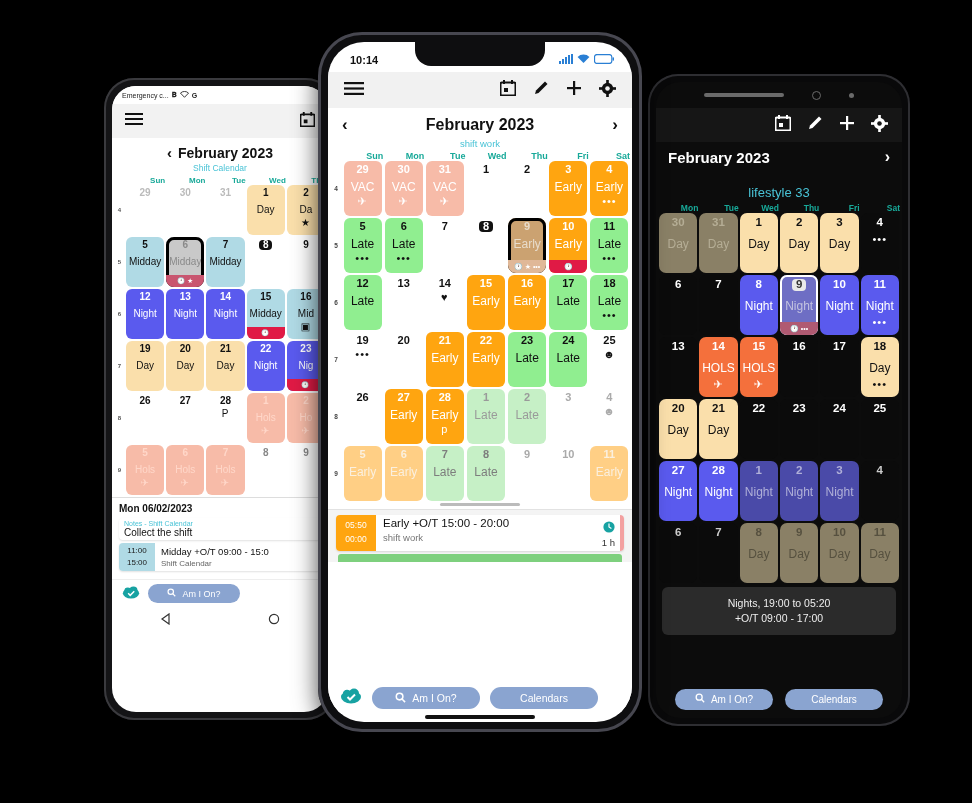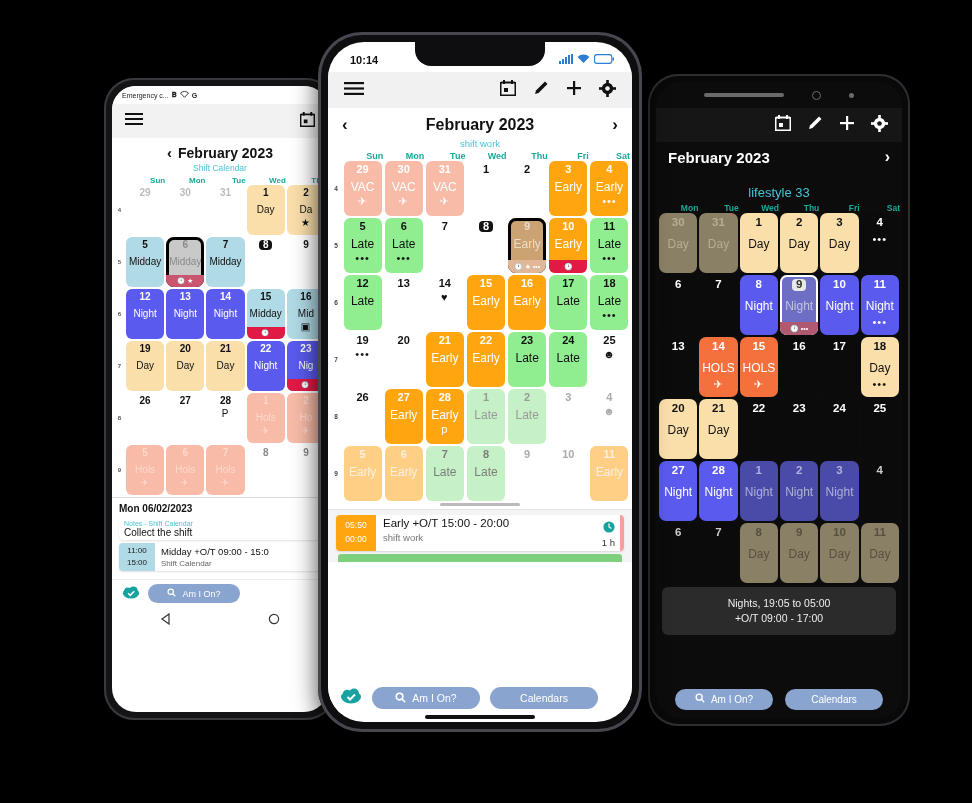--- a/index.html
+++ b/index.html
@@ -598,21 +598,21 @@
               </div>
               <div class="cell" style="background: rgb(138, 128, 102); color: rgb(86, 80, 63);">
                 <div class="dnum">11</div>
                 <div class="dlbl">Day</div>
               </div>
             </div>
           </div>
       </div>
 
       <div id="rp-summary">
-        <div>Nights, 19:05 to 05:00</div>
+        <div>Nights, 19:00 to 05:20</div>
         <div>+O/T 09:00 - 17:00</div>
       </div>
 
       <div id="rp-navbar">
         <div class="pill" style="width:98px;height:21px;font-size:10px;">
           <span>
             <svg width="10" height="10" viewBox="0 0 12 12">
                 <circle cx="5" cy="5" r="3.6" fill="none" stroke="#fff" stroke-width="1.6"></circle>
                 <line x1="7.6" y1="7.6" x2="11" y2="11" stroke="#fff" stroke-width="1.6"></line>
               </svg>

